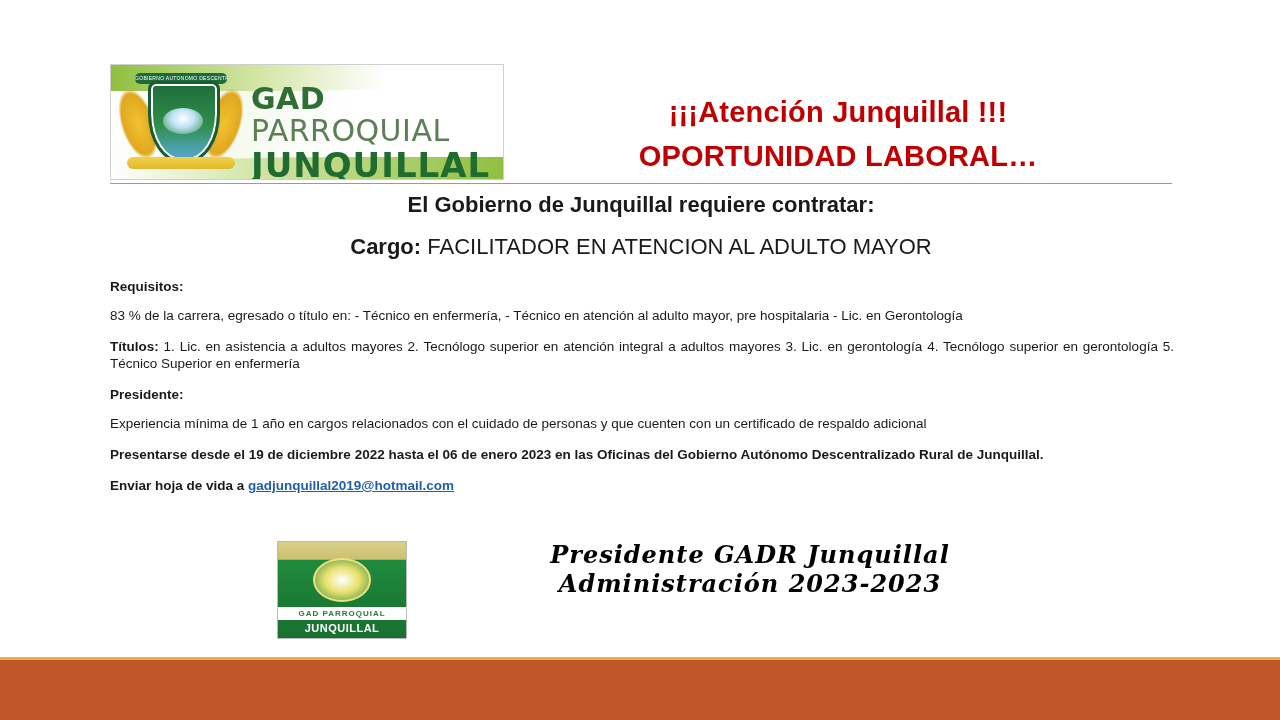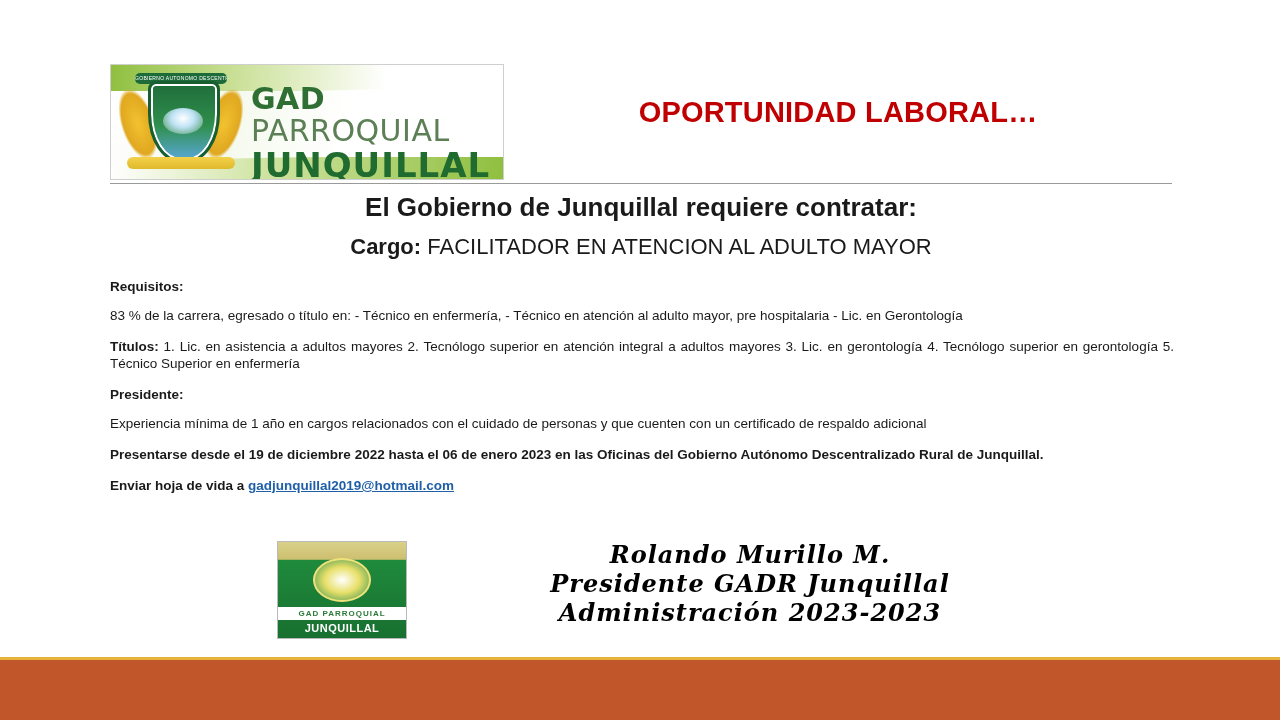--- a/index.html
+++ b/index.html
@@ -159,21 +159,21 @@
     border-top: 1px solid #9a9a9a;
   }
 
   
   .subtitle {
     position: absolute;
     top: 192px;
     left: 110px;
     width: 1062px;
     text-align: center;
-    font-size: 26px;
+    font-size: 22px;
     font-weight: bold;
     color: #1a1a1a;
   }
   .cargo {
     position: absolute;
     top: 234px;
     left: 110px;
     width: 1062px;
     text-align: center;
     font-size: 22px;
@@ -306,20 +306,21 @@
     <div class="logo-text">
       <div class="line1">
         <b>GAD</b>
         <span>PARROQUIAL</span>
       </div>
       <div class="line2">JUNQUILLAL</div>
     </div>
   </div>
 
   <div class="header-titles">
+    <div class="title-red">¡¡¡Atención Junquillal !!!</div>
     <div class="title-red">OPORTUNIDAD LABORAL…</div>
   </div>
 </div>
 
 <div class="hr-main"></div>
 
 <div class="subtitle">El Gobierno de Junquillal requiere contratar:</div>
 
 <div class="cargo">
   <b>Cargo:</b>
@@ -356,18 +357,17 @@
 </div>
 
 <div class="sign-logo">
   <div class="stripe"></div>
   <div class="emblem"></div>
   <div class="band">GAD PARROQUIAL</div>
   <div class="band2">JUNQUILLAL</div>
 </div>
 
 <div class="signature">
-  <div>Rolando Murillo M.</div>
   <div>Presidente GADR Junquillal</div>
   <div>Administración 2023-2023</div>
 </div>
 
 <div class="bottom-bar"></div>
 
 </body></html>

